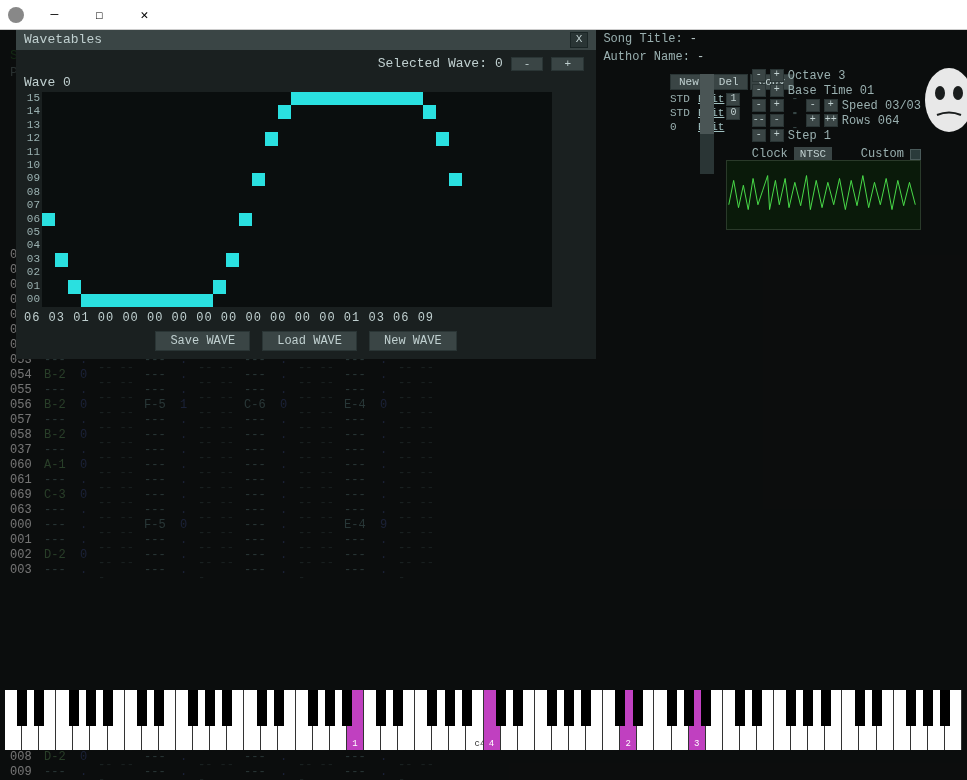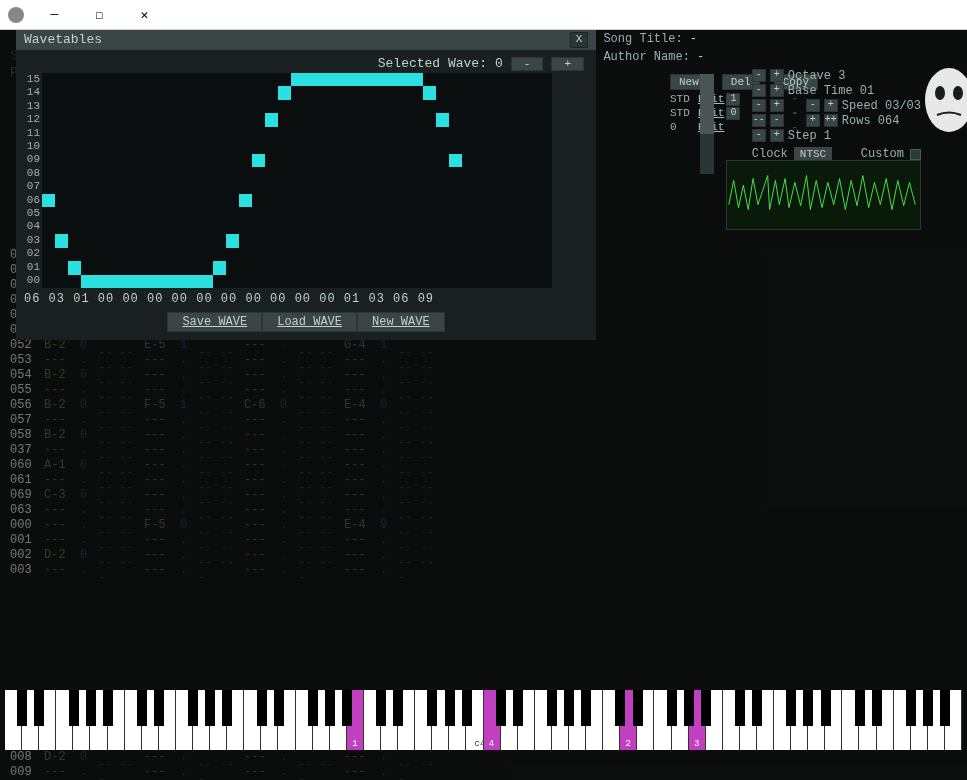--- a/index.html
+++ b/index.html
@@ -35,21 +35,21 @@
 .info-row .val { color: #c0d0d0; }
 .checkbox { display: inline-block; width: 11px; height: 11px; background: #2a3a3a; border: 1px solid #4a5a5a; position: relative; vertical-align: middle; }
 .checkbox.on::after { content: '✓'; position: absolute; top: -3px; left: 0; color: #4a9a4a; font-size: 11px; }
 
 .inst-panel { display: flex; margin-top: 8px; }
 .inst-left { flex: 0 0 200px; padding: 2px 6px; font-size: 12px; }
 .inst-count { color: #9ab0b0; }
 .inst-list { margin-top: 2px; }
 .inst-item { display: flex; gap: 4px; color: #6a7a7a; height: 14px; }
 .inst-item .hl { color: #7a9a7a; }
-.inst-btns { display: flex; gap: 14px; margin-bottom: 2px; }
+.inst-btns { display: flex; gap: 2px; margin-bottom: 2px; }
 .btn { background: #3a4545; color: #c0d0d0; border: 1px solid #2a3535; padding: 1px 8px; font-size: 11px; cursor: pointer; font-family: inherit; }
 .inst-right { flex: 0 0 70px; font-size: 11px; }
 .inst-std { display: flex; gap: 2px; height: 14px; align-items: center; }
 .std-lbl { color: #9ab0b0; width: 26px; }
 .edit-lbl { color: #a0c0c0; text-decoration: underline; cursor: pointer; }
 
 .params { position: absolute; top: 38px; right: 46px; font-size: 12px; z-index: 11; }
 .param-row { display: flex; align-items: center; gap: 4px; height: 15px; }
 .pm-btn { width: 14px; height: 13px; background: #3a4545; border: 1px solid #2a3535; color: #c0d0d0; font-size: 10px; text-align: center; line-height: 10px; cursor: pointer; }
 .pm-sep { color: #3a4a4a; width: 14px; text-align: center; }
@@ -77,21 +77,21 @@
 .sel-row { display: flex; justify-content: flex-end; align-items: center; gap: 8px; padding: 2px 8px; font-size: 13px; }
 .sel-row .btn { padding: 0 12px; }
 .wave-label { font-size: 13px; padding: 2px 4px; }
 
 .wave-editor { display: flex; height: 215px; }
 .wave-y { width: 22px; font-size: 11px; line-height: 13.4px; color: #9ab0b0; text-align: right; padding-right: 2px; }
 .wave-canvas { flex: 1; background: #0a0e0e; position: relative; margin-right: 40px; }
 .wave-block { position: absolute; background: #2ae0e0; width: 13px; height: 13px; }
 
 .wave-hex { font-size: 12px; padding: 4px; color: #c0d0d0; letter-spacing: 1px; }
-.wave-btns { display: flex; gap: 0; justify-content: center; padding: 2px 0 4px; text-decoration: underline; }
+.wave-btns { display: flex; gap: 12px; justify-content: center; padding: 2px 0 4px; }
 .wave-btns .btn { padding: 2px 14px; font-size: 12px; }
 
 
 .piano { position: absolute; bottom: 30px; left: 5px; right: 5px; height: 60px; background: #fff; z-index: 15; display: flex; }
 .octave { position: relative; flex: 1; display: flex; }
 .white-key { flex: 1; background: #fff; border-right: 1px solid #333; position: relative; }
 .white-key.hl { background: #c040c0; }
 .black-key { position: absolute; top: 0; width: 10px; height: 36px; background: #000; z-index: 2; }
 .key-marker { position: absolute; bottom: 1px; left: 50%; transform: translateX(-50%); font-size: 9px; background: #c040c0; color: #fff; width: 10px; text-align: center; }
 .c4-label { position: absolute; bottom: 1px; left: 50%; font-size: 9px; color: #333; }
@@ -615,20 +615,21 @@
       <span class="popup-title-text">Wavetables</span>
       <span class="popup-close">X</span>
     </div>
     <div class="popup-body">
       <div class="sel-row">
         <span>Selected Wave:</span>
         <span>0</span>
         <button class="btn">-</button>
         <button class="btn">+</button>
       </div>
+      <div class="wave-label">Wave 0</div>
       <div class="wave-editor">
         <div class="wave-y" id="wave-y">
             <div>15</div>
             <div>14</div>
             <div>13</div>
             <div>12</div>
             <div>11</div>
             <div>10</div>
             <div>09</div>
             <div>08</div>

